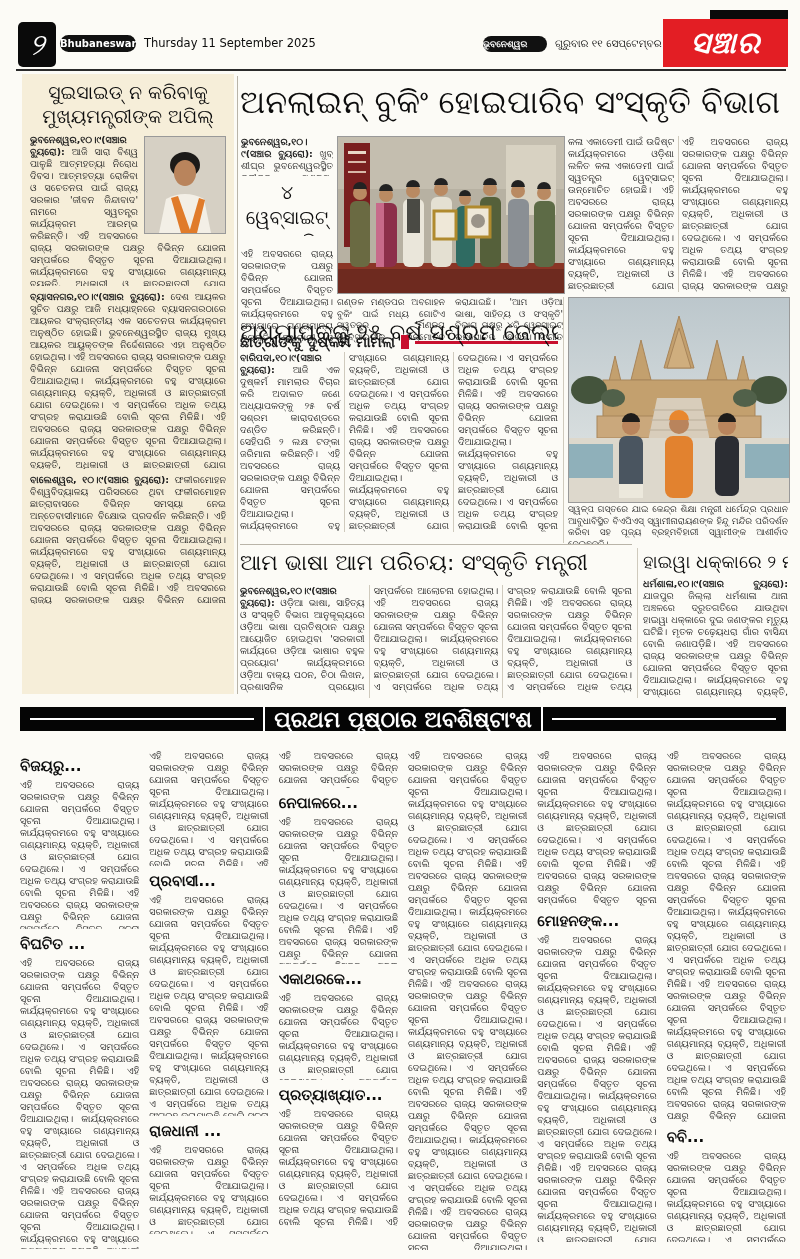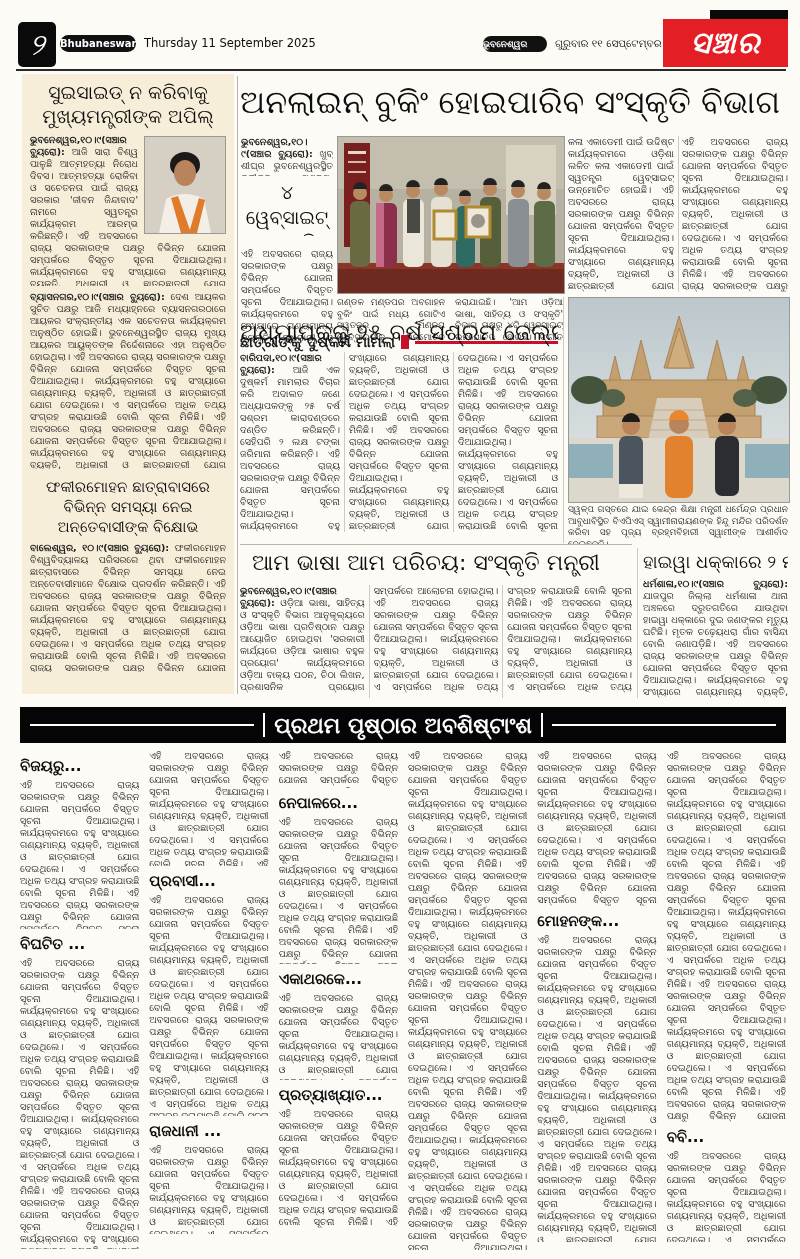--- a/index.html
+++ b/index.html
@@ -29,24 +29,24 @@
   #main-head{left:240px;top:74px;width:548px;height:58px;font-size:32px;line-height:56px;white-space:nowrap;overflow:hidden;}
   #subhead-web{font-size:19px;line-height:25px;}
   .kicker{display:flex;align-items:center;gap:6px;margin-top:36px;}
   .kicker b{font-size:15px;white-space:nowrap;}
   .kbar{width:8px;height:14px;background:#c8102e;}
   .kline{flex:1;height:3px;background:#c8102e;}
   #jail-head{font-size:23px;line-height:30px;white-space:nowrap;overflow:hidden;}
   .cols3{column-count:3;column-gap:9px;column-rule:1px solid #cfcabd;}
   .cap2{column-count:2;column-gap:10px;}
   .capt{font-size:9px;line-height:11.5px;text-align:justify;overflow:hidden;}
-  #lang-head{font-size:22px;line-height:30px;white-space:nowrap;overflow:hidden;margin-left:12px;}
+  #lang-head{font-size:22px;line-height:30px;white-space:nowrap;overflow:hidden;}
   #haiwa-head{font-size:18px;line-height:24px;white-space:nowrap;overflow:hidden;}
   
-  #banner{left:20px;top:707px;width:766px;height:36px;background:#050505;display:flex;align-items:center;gap:9px;padding:0 10px;box-sizing:border-box;}
+  #banner{left:20px;top:707px;width:766px;height:24px;background:#050505;display:flex;align-items:center;gap:9px;padding:0 10px;box-sizing:border-box;}
   .bline{flex:1;height:2px;background:#fff;}
   .bbar{width:2px;height:24px;background:#fff;}
   #banner .btitle{color:#fff;font-size:22px;font-weight:bold;white-space:nowrap;}
   
   #ncols{left:20px;top:750px;width:766px;height:500px;display:flex;gap:10px;}
   .ncol{flex:1;overflow:hidden;}
   .nhead{font-size:15px;font-weight:bold;margin:6px 0 4px;color:#0c0c0c;}
   .nb{margin:0 0 2px;}
   img,svg{display:block;}
   .photo{border:1px solid #999;}
@@ -88,21 +88,20 @@
           <path d="M14,96 L21,62 Q40,52 59,62 L66,96 Z" fill="#f3efe6"></path>
           <path d="M26,61 L36,96 L46,96 L33,59 Z" fill="#e07b2a"></path>
           <path d="M54,61 L44,96 L52,96 L60,63 Z" fill="#e07b2a"></path>
         </svg>
       </span>
       <b class="dl">ଭୁବନେଶ୍ୱର,୧୦।୯(ସଞ୍ଚାର ବ୍ୟୁରୋ):</b><span> ଆଜି ସାରା ବିଶ୍ୱ ପାଳୁଛି ଆତ୍ମହତ୍ୟା ନିରୋଧ ଦିବସ। ଆତ୍ମହତ୍ୟା ରୋକିବା ଓ ସଚେତନତା ପାଇଁ ରାଜ୍ୟ ସରକାର 'ଜୀବନ ଜିନ୍ଦାବାଦ' ନାମରେ ସ୍ୱତନ୍ତ୍ର କାର୍ଯ୍ୟକ୍ରମ ଆରମ୍ଭ କରିଛନ୍ତି। </span><span>ଏହି ଅବସରରେ ରାଜ୍ୟ ସରକାରଙ୍କ ପକ୍ଷରୁ ବିଭିନ୍ନ ଯୋଜନା ସମ୍ପର୍କରେ ବିସ୍ତୃତ ସୂଚନା ଦିଆଯାଇଥିଲା। କାର୍ଯ୍ୟକ୍ରମରେ ବହୁ ସଂଖ୍ୟାରେ ଗଣ୍ୟମାନ୍ୟ ବ୍ୟକ୍ତି, ଅଧିକାରୀ ଓ ଛାତ୍ରଛାତ୍ରୀ ଯୋଗ ଦେଇଥିଲେ। ଏ ସମ୍ପର୍କରେ ଅଧିକ ତଥ୍ୟ ସଂଗ୍ରହ କରାଯାଉଛି ବୋଲି ସୂଚନା ମିଳିଛି। ଏହି ଅବସରରେ ରାଜ୍ୟ ସରକାରଙ୍କ ପକ୍ଷରୁ ବିଭିନ୍ନ ଯୋଜନା ସମ୍ପର୍କରେ ବିସ୍ତୃତ ସୂଚନା ଦିଆଯାଇଥିଲା। କାର୍ଯ୍ୟକ୍ରମରେ ବହୁ ସଂଖ୍ୟାରେ ଗଣ୍ୟମାନ୍ୟ ବ୍ୟକ୍ତି, ଅଧିକାରୀ ଓ ଛାତ୍ରଛାତ୍ରୀ ଯୋଗ ଦେଇଥିଲେ। ଏ ସମ୍ପର୍କରେ ଅଧିକ ତଥ୍ୟ ସଂଗ୍ରହ କରାଯାଉଛି ବୋଲି ସୂଚନା ମିଳିଛି। </span>
     </div>
     <div class="bt" style="height:178px;margin-top:5px;">
       <b class="dl">ବ୍ୟାସନଗର,୧୦।୯(ସଞ୍ଚାର ବ୍ୟୁରୋ):</b><span> ଦେଶ ଆୟକର ସୁଚିତ ପକ୍ଷରୁ ଆଜି ମଧ୍ୟାହ୍ନରେ ବ୍ୟାସନଗରଠାରେ ଆୟକର ସଂକ୍ରାନ୍ତୀୟ ଏକ ସଚେତନତା କାର୍ଯ୍ୟକ୍ରମ ଅନୁଷ୍ଠିତ ହୋଇଛି। ଭୁବନେଶ୍ୱରସ୍ଥିତ ରାଜ୍ୟ ମୁଖ୍ୟ ଆୟକର ଆୟୁକ୍ତଙ୍କ ନିର୍ଦ୍ଦେଶନାରେ ଏହା ଅନୁଷ୍ଠିତ ହୋଇଥିଲା। </span><span>ଏହି ଅବସରରେ ରାଜ୍ୟ ସରକାରଙ୍କ ପକ୍ଷରୁ ବିଭିନ୍ନ ଯୋଜନା ସମ୍ପର୍କରେ ବିସ୍ତୃତ ସୂଚନା ଦିଆଯାଇଥିଲା। କାର୍ଯ୍ୟକ୍ରମରେ ବହୁ ସଂଖ୍ୟାରେ ଗଣ୍ୟମାନ୍ୟ ବ୍ୟକ୍ତି, ଅଧିକାରୀ ଓ ଛାତ୍ରଛାତ୍ରୀ ଯୋଗ ଦେଇଥିଲେ। ଏ ସମ୍ପର୍କରେ ଅଧିକ ତଥ୍ୟ ସଂଗ୍ରହ କରାଯାଉଛି ବୋଲି ସୂଚନା ମିଳିଛି। ଏହି ଅବସରରେ ରାଜ୍ୟ ସରକାରଙ୍କ ପକ୍ଷରୁ ବିଭିନ୍ନ ଯୋଜନା ସମ୍ପର୍କରେ ବିସ୍ତୃତ ସୂଚନା ଦିଆଯାଇଥିଲା। କାର୍ଯ୍ୟକ୍ରମରେ ବହୁ ସଂଖ୍ୟାରେ ଗଣ୍ୟମାନ୍ୟ ବ୍ୟକ୍ତି, ଅଧିକାରୀ ଓ ଛାତ୍ରଛାତ୍ରୀ ଯୋଗ ଦେଇଥିଲେ। ଏ ସମ୍ପର୍କରେ ଅଧିକ ତଥ୍ୟ ସଂଗ୍ରହ କରାଯାଉଛି ବୋଲି ସୂଚନା ମିଳିଛି। ଏହି ଅବସରରେ ରାଜ୍ୟ ସରକାରଙ୍କ ପକ୍ଷରୁ ବିଭିନ୍ନ ଯୋଜନା ସମ୍ପର୍କରେ ବିସ୍ତୃତ ସୂଚନା ଦିଆଯାଇଥିଲା। କାର୍ଯ୍ୟକ୍ରମରେ ବହୁ ସଂଖ୍ୟାରେ ଗଣ୍ୟମାନ୍ୟ ବ୍ୟକ୍ତି, ଅଧିକାରୀ ଓ ଛାତ୍ରଛାତ୍ରୀ ଯୋଗ ଦେଇଥିଲେ। ଏ ସମ୍ପର୍କରେ ଅଧିକ ତଥ୍ୟ ସଂଗ୍ରହ କରାଯାଉଛି ବୋଲି ସୂଚନା ମିଳିଛି। </span>
     </div>
-    <div class="hl lp-head3 center" style="margin-top:8px;">ଫକୀରମୋହନ ଛାତ୍ରାବାସରେ ବିଭିନ୍ନ ସମସ୍ୟା ନେଇ ଅନ୍ତେବାସୀଙ୍କ ବିକ୍ଷୋଭ</div>
     <div class="bt" style="height:130px;margin-top:5px;">
       <b class="dl">ବାଲେଶ୍ୱର, ୧୦।୯(ସଞ୍ଚାର ବ୍ୟୁରୋ):</b><span> ଫକୀରମୋହନ ବିଶ୍ୱବିଦ୍ୟାଳୟ ପରିସରରେ ଥିବା ଫକୀରମୋହନ ଛାତ୍ରାବାସରେ ବିଭିନ୍ନ ସମସ୍ୟା ନେଇ ଅନ୍ତେବାସୀମାନେ ବିକ୍ଷୋଭ ପ୍ରଦର୍ଶନ କରିଛନ୍ତି। </span><span>ଏହି ଅବସରରେ ରାଜ୍ୟ ସରକାରଙ୍କ ପକ୍ଷରୁ ବିଭିନ୍ନ ଯୋଜନା ସମ୍ପର୍କରେ ବିସ୍ତୃତ ସୂଚନା ଦିଆଯାଇଥିଲା। କାର୍ଯ୍ୟକ୍ରମରେ ବହୁ ସଂଖ୍ୟାରେ ଗଣ୍ୟମାନ୍ୟ ବ୍ୟକ୍ତି, ଅଧିକାରୀ ଓ ଛାତ୍ରଛାତ୍ରୀ ଯୋଗ ଦେଇଥିଲେ। ଏ ସମ୍ପର୍କରେ ଅଧିକ ତଥ୍ୟ ସଂଗ୍ରହ କରାଯାଉଛି ବୋଲି ସୂଚନା ମିଳିଛି। ଏହି ଅବସରରେ ରାଜ୍ୟ ସରକାରଙ୍କ ପକ୍ଷରୁ ବିଭିନ୍ନ ଯୋଜନା ସମ୍ପର୍କରେ ବିସ୍ତୃତ ସୂଚନା ଦିଆଯାଇଥିଲା। କାର୍ଯ୍ୟକ୍ରମରେ ବହୁ ସଂଖ୍ୟାରେ ଗଣ୍ୟମାନ୍ୟ ବ୍ୟକ୍ତି, ଅଧିକାରୀ ଓ ଛାତ୍ରଛାତ୍ରୀ ଯୋଗ ଦେଇଥିଲେ। ଏ ସମ୍ପର୍କରେ ଅଧିକ ତଥ୍ୟ ସଂଗ୍ରହ କରାଯାଉଛି ବୋଲି ସୂଚନା ମିଳିଛି। </span>
     </div>
   </div>
   <div class="abs vrule" style="left:237px;top:76px;height:618px;"></div>
 
   <div class="abs hl center" id="main-head">ଅନଲାଇନ୍ ବୁକିଂ ହୋଇପାରିବ ସଂସ୍କୃତି ବିଭାଗ ମଣ୍ଡପ</div>
 
   <div class="abs bt" style="left:241px;top:136px;width:92px;height:40px;">
     <b class="dl">ଭୁବନେଶ୍ୱର,୧୦।୯(ସଞ୍ଚାର ବ୍ୟୁରୋ):</b><span> ଖୁବ୍ ଶୀଘ୍ର ଭୁବନେଶ୍ୱରସ୍ଥିତ ରବୀନ୍ଦ୍ର ମଣ୍ଡପ, ଭଞ୍ଜକଳା ମଣ୍ଡପ ଏବଂ ସଂଗୀତ ନାଟକ ଏକାଡେମୀ ପାଇଁ ଅନଲାଇନ୍ ବୁକିଂ ସୁବିଧା ଉପଲବ୍ଧ ହେବ। </span>

